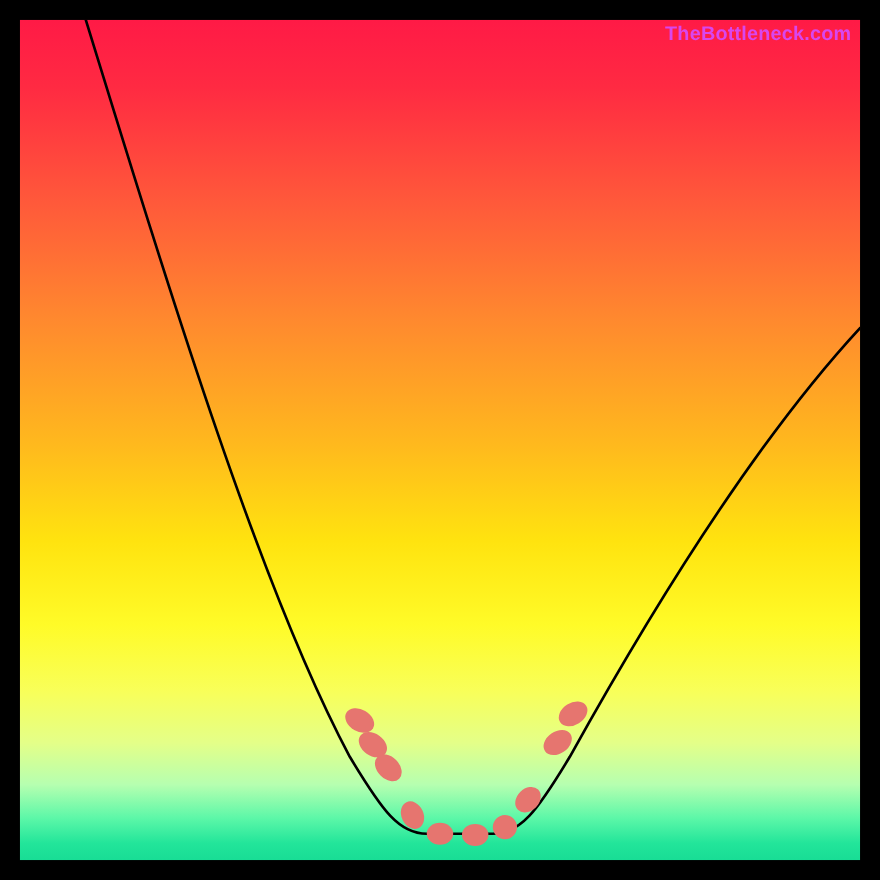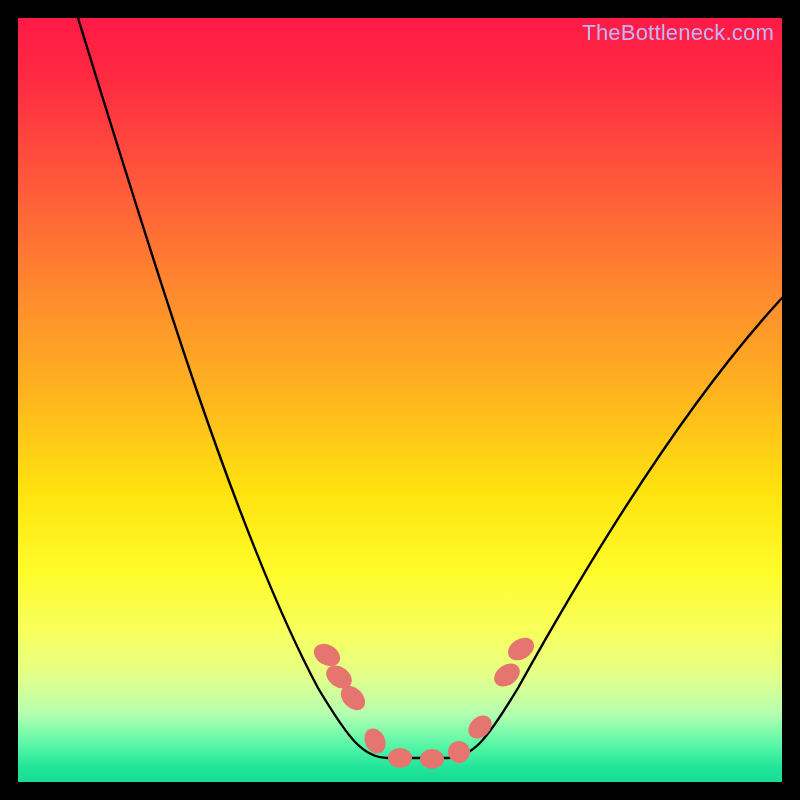--- a/index.html
+++ b/index.html
@@ -42,24 +42,24 @@
       #b6ffb0 91%,
       #5cf7a8 95%,
       #22e59a 98%,
       #18dd95 100%
     );
   }
   .watermark {
     position: absolute;
     top: 2px;
     right: 8px;
-    color: #c4b5fd;
-    font-size: 22px;
+    color: #d946ef;
+    font-size: 18px;
     letter-spacing: 0.2px;
-    font-weight: 400;
+    font-weight: 700;
     user-select: none;
   }
   svg.curve {
     position: absolute;
     inset: 0;
     width: 100%;
     height: 100%;
     overflow: visible;
   }
   .curve-path {

